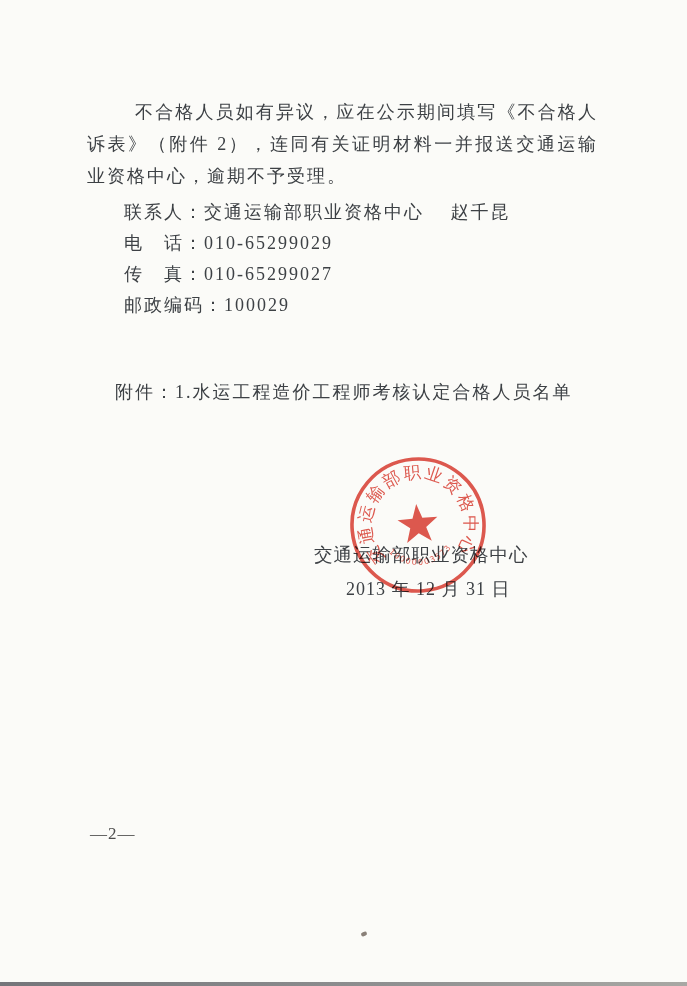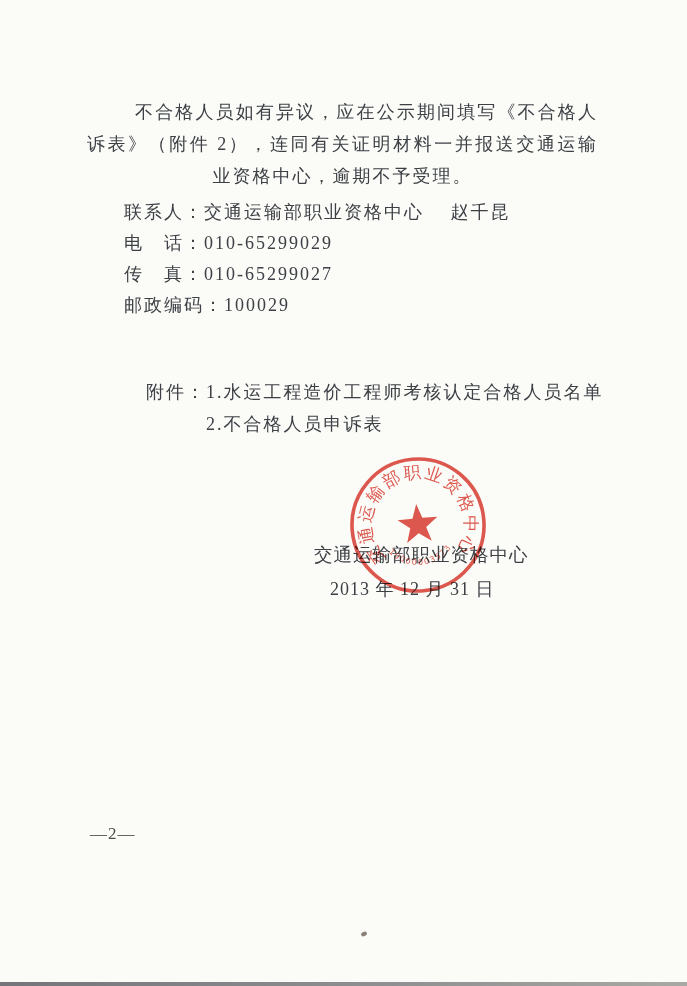--- a/index.html
+++ b/index.html
@@ -9,48 +9,48 @@
     background:#fbfbf8;
     overflow:hidden;
     font-family:"Liberation Serif","DejaVu Serif",serif;
     color:#3d4145;
   }
   
   .paragraph{
     position:absolute;left:87px;top:96px;width:511px;
     font-size:18px;line-height:32px;letter-spacing:2px;
   }
-  .para-line{white-space:nowrap;text-align:center;}
+  .para-line{white-space:nowrap;}
   .para-line.fill{text-align:justify;text-align-last:justify;white-space:normal;
     display:block;width:511px;overflow:hidden;height:32px;}
   .para-line.indent{text-indent:48px;}
   
   .contacts{
     position:absolute;left:87px;top:197px;width:511px;
     font-size:18px;line-height:31px;letter-spacing:2px;
   }
   .contact-row{padding-left:37px;white-space:nowrap;}
   .contact-label{letter-spacing:2px;}
   .contact-value{letter-spacing:2px;}
   
   .attachments{
     position:absolute;left:87px;top:376px;width:511px;
     font-size:18px;line-height:32px;letter-spacing:2px;
     display:flex;align-items:flex-start;padding-left:28px;box-sizing:border-box;
   }
-  .attachments-label{white-space:nowrap;margin-left:31px;}
+  .attachments-label{white-space:nowrap;}
   .attachment-items{display:flex;flex-direction:column;font-family:Liberation Serif, serif;}
   .attachment-item{white-space:nowrap;}
   
   .signature{
     position:absolute;left:314px;top:542px;
     font-size:18.5px;letter-spacing:1px;white-space:nowrap;
   }
   .sign-date{
-    position:absolute;left:330px;top:577px;
+    position:absolute;left:346px;top:577px;
     font-size:18px;letter-spacing:1px;white-space:nowrap;
   }
   
   .page-number{
     position:absolute;left:90px;top:824px;
     font-size:17px;color:#4c4c4c;letter-spacing:1px;
   }
   
   .seal{
     position:absolute;left:347px;top:454px;width:142px;height:142px;
@@ -89,21 +89,20 @@
     </div>
     <div class="contact-row">
       <span class="contact-label">邮政编码：</span><span class="contact-value">100029</span>
     </div>
   </div>
 
   <div class="attachments">
     <span class="attachments-label">附件：</span>
     <span class="attachment-items">
       <span class="attachment-item">1.水运工程造价工程师考核认定合格人员名单</span>
-      <span class="attachment-item">2.不合格人员申诉表</span>
     </span>
   </div>
 
   <div class="signature">交通运输部职业资格中心</div>
   <div class="sign-date">2013 年 12 月 31 日</div>
 
   <div class="seal">
     <svg width="142" height="142" viewBox="0 0 142 142">
       <g transform="rotate(-5 71 71)" fill="#dc4237">
         <circle cx="71" cy="71" r="66" fill="none" stroke="#dc4237" stroke-width="3.6"></circle>

